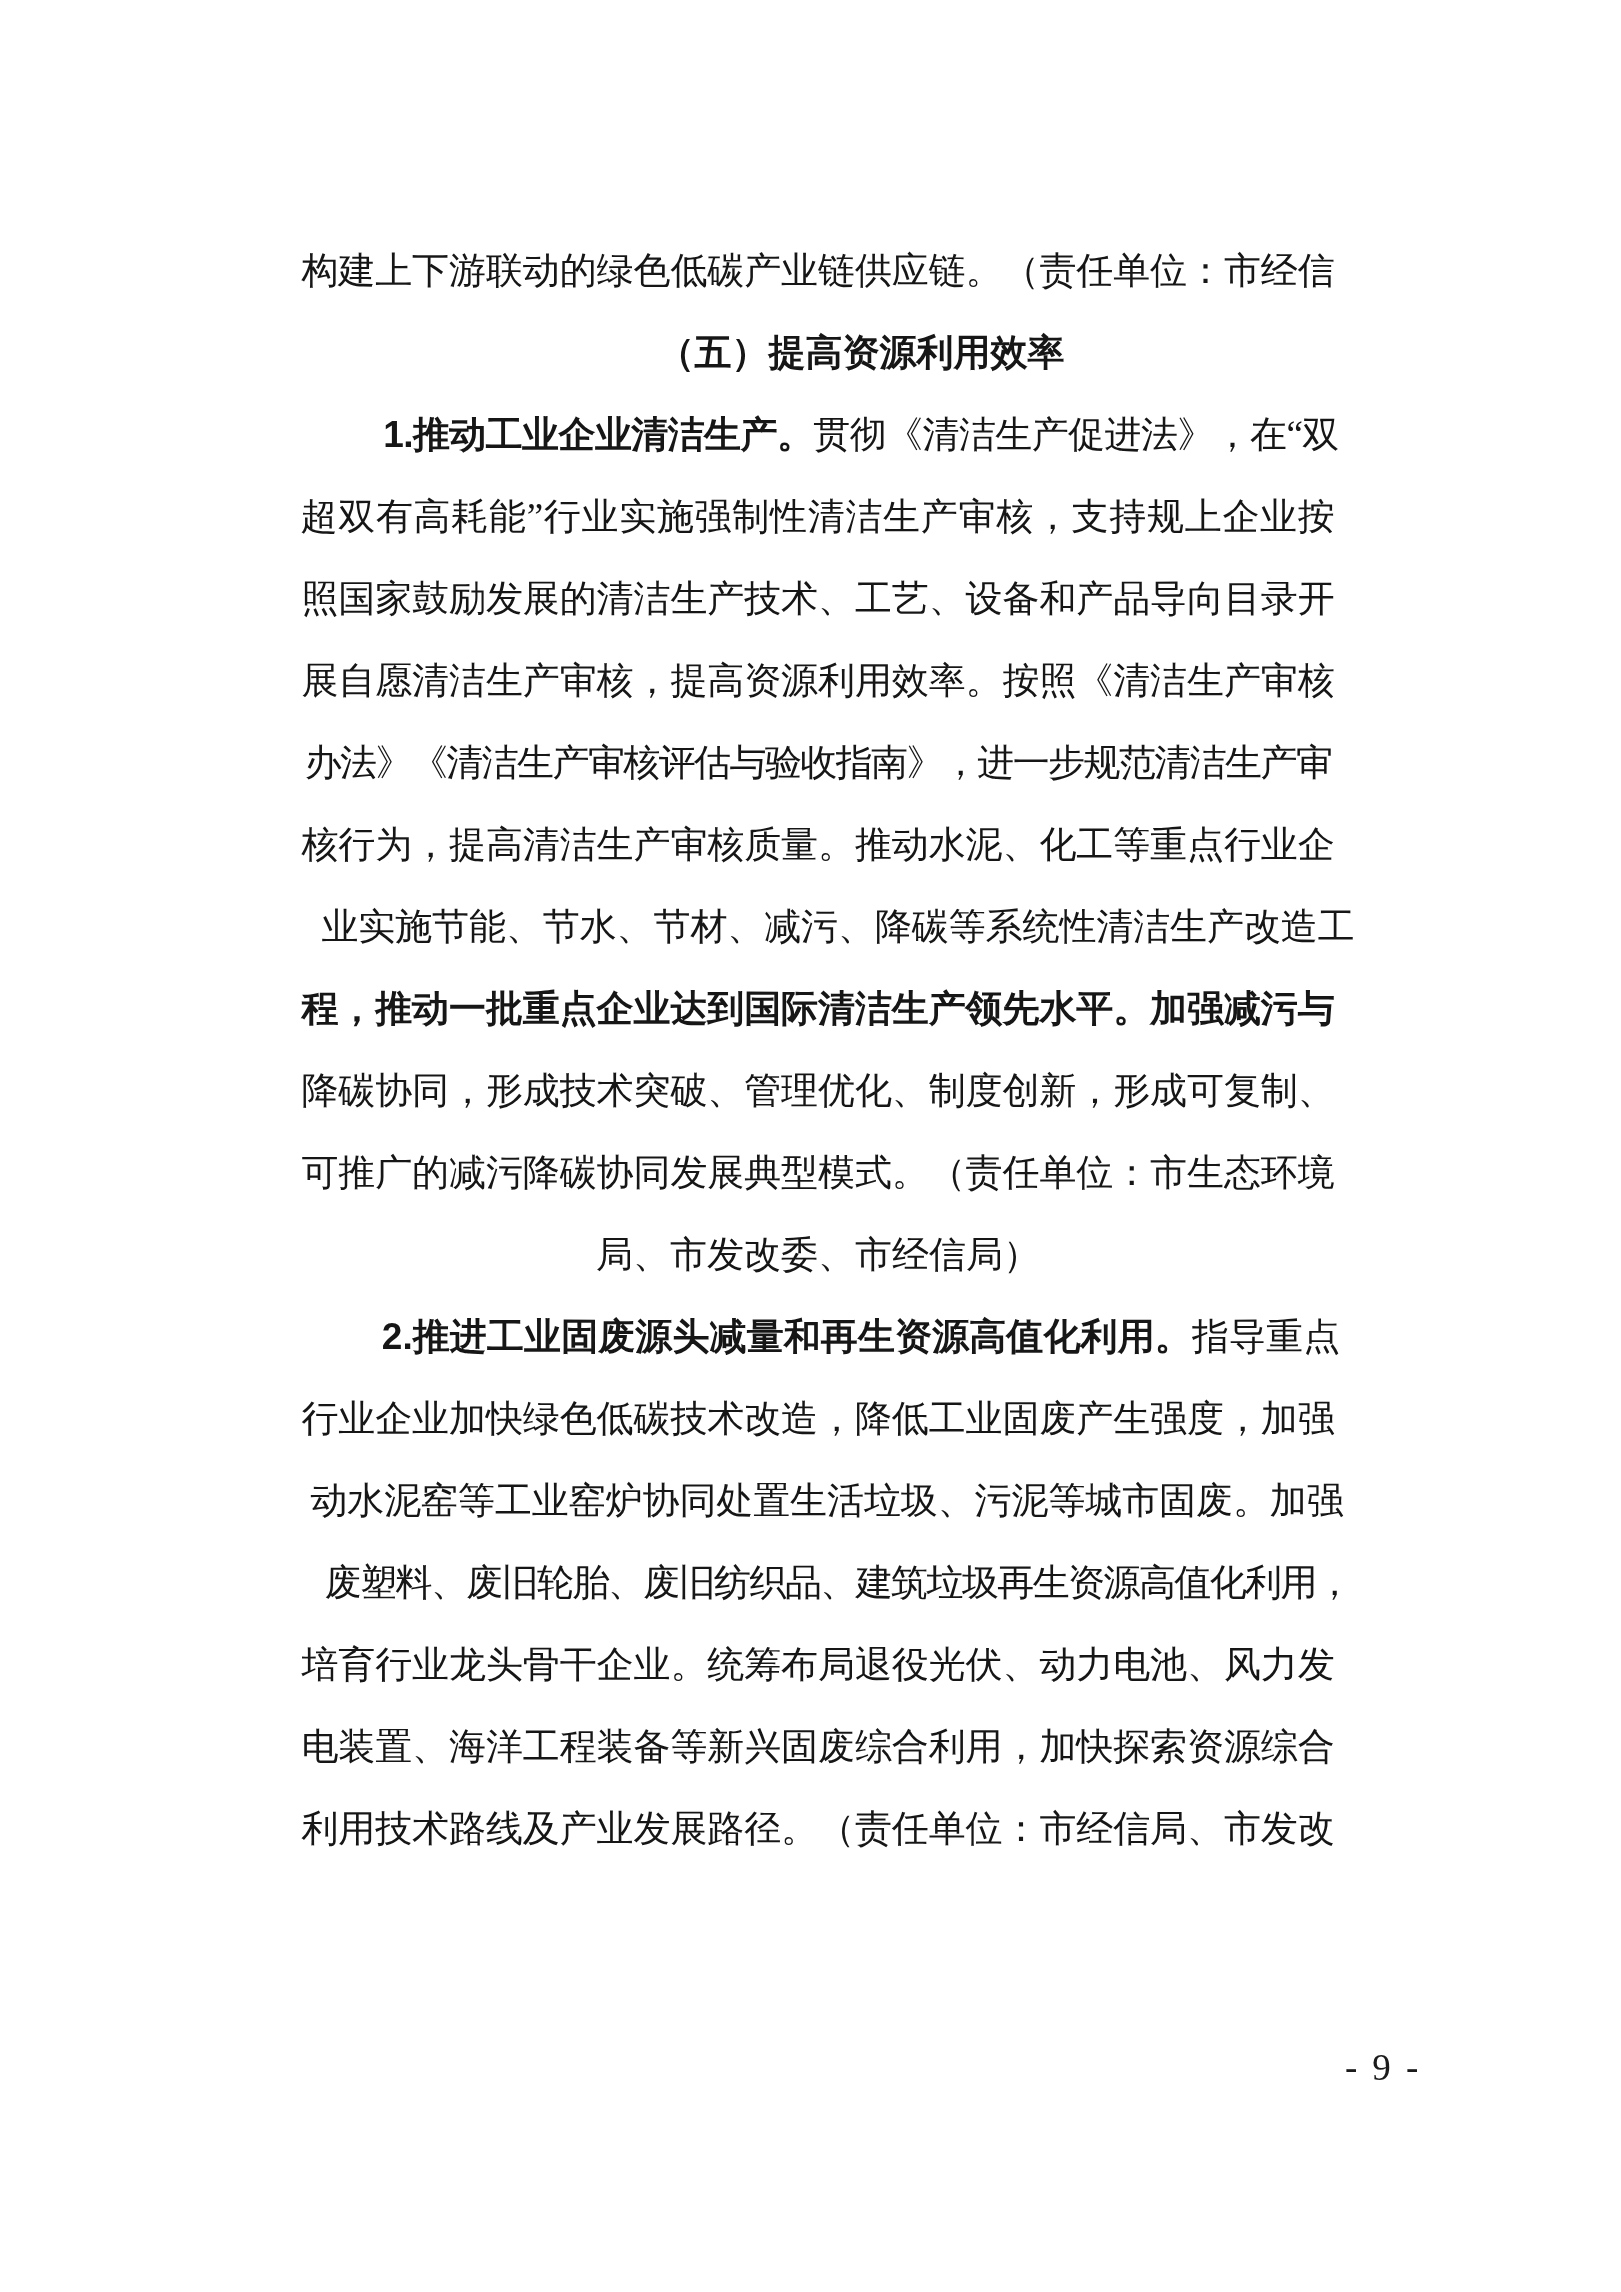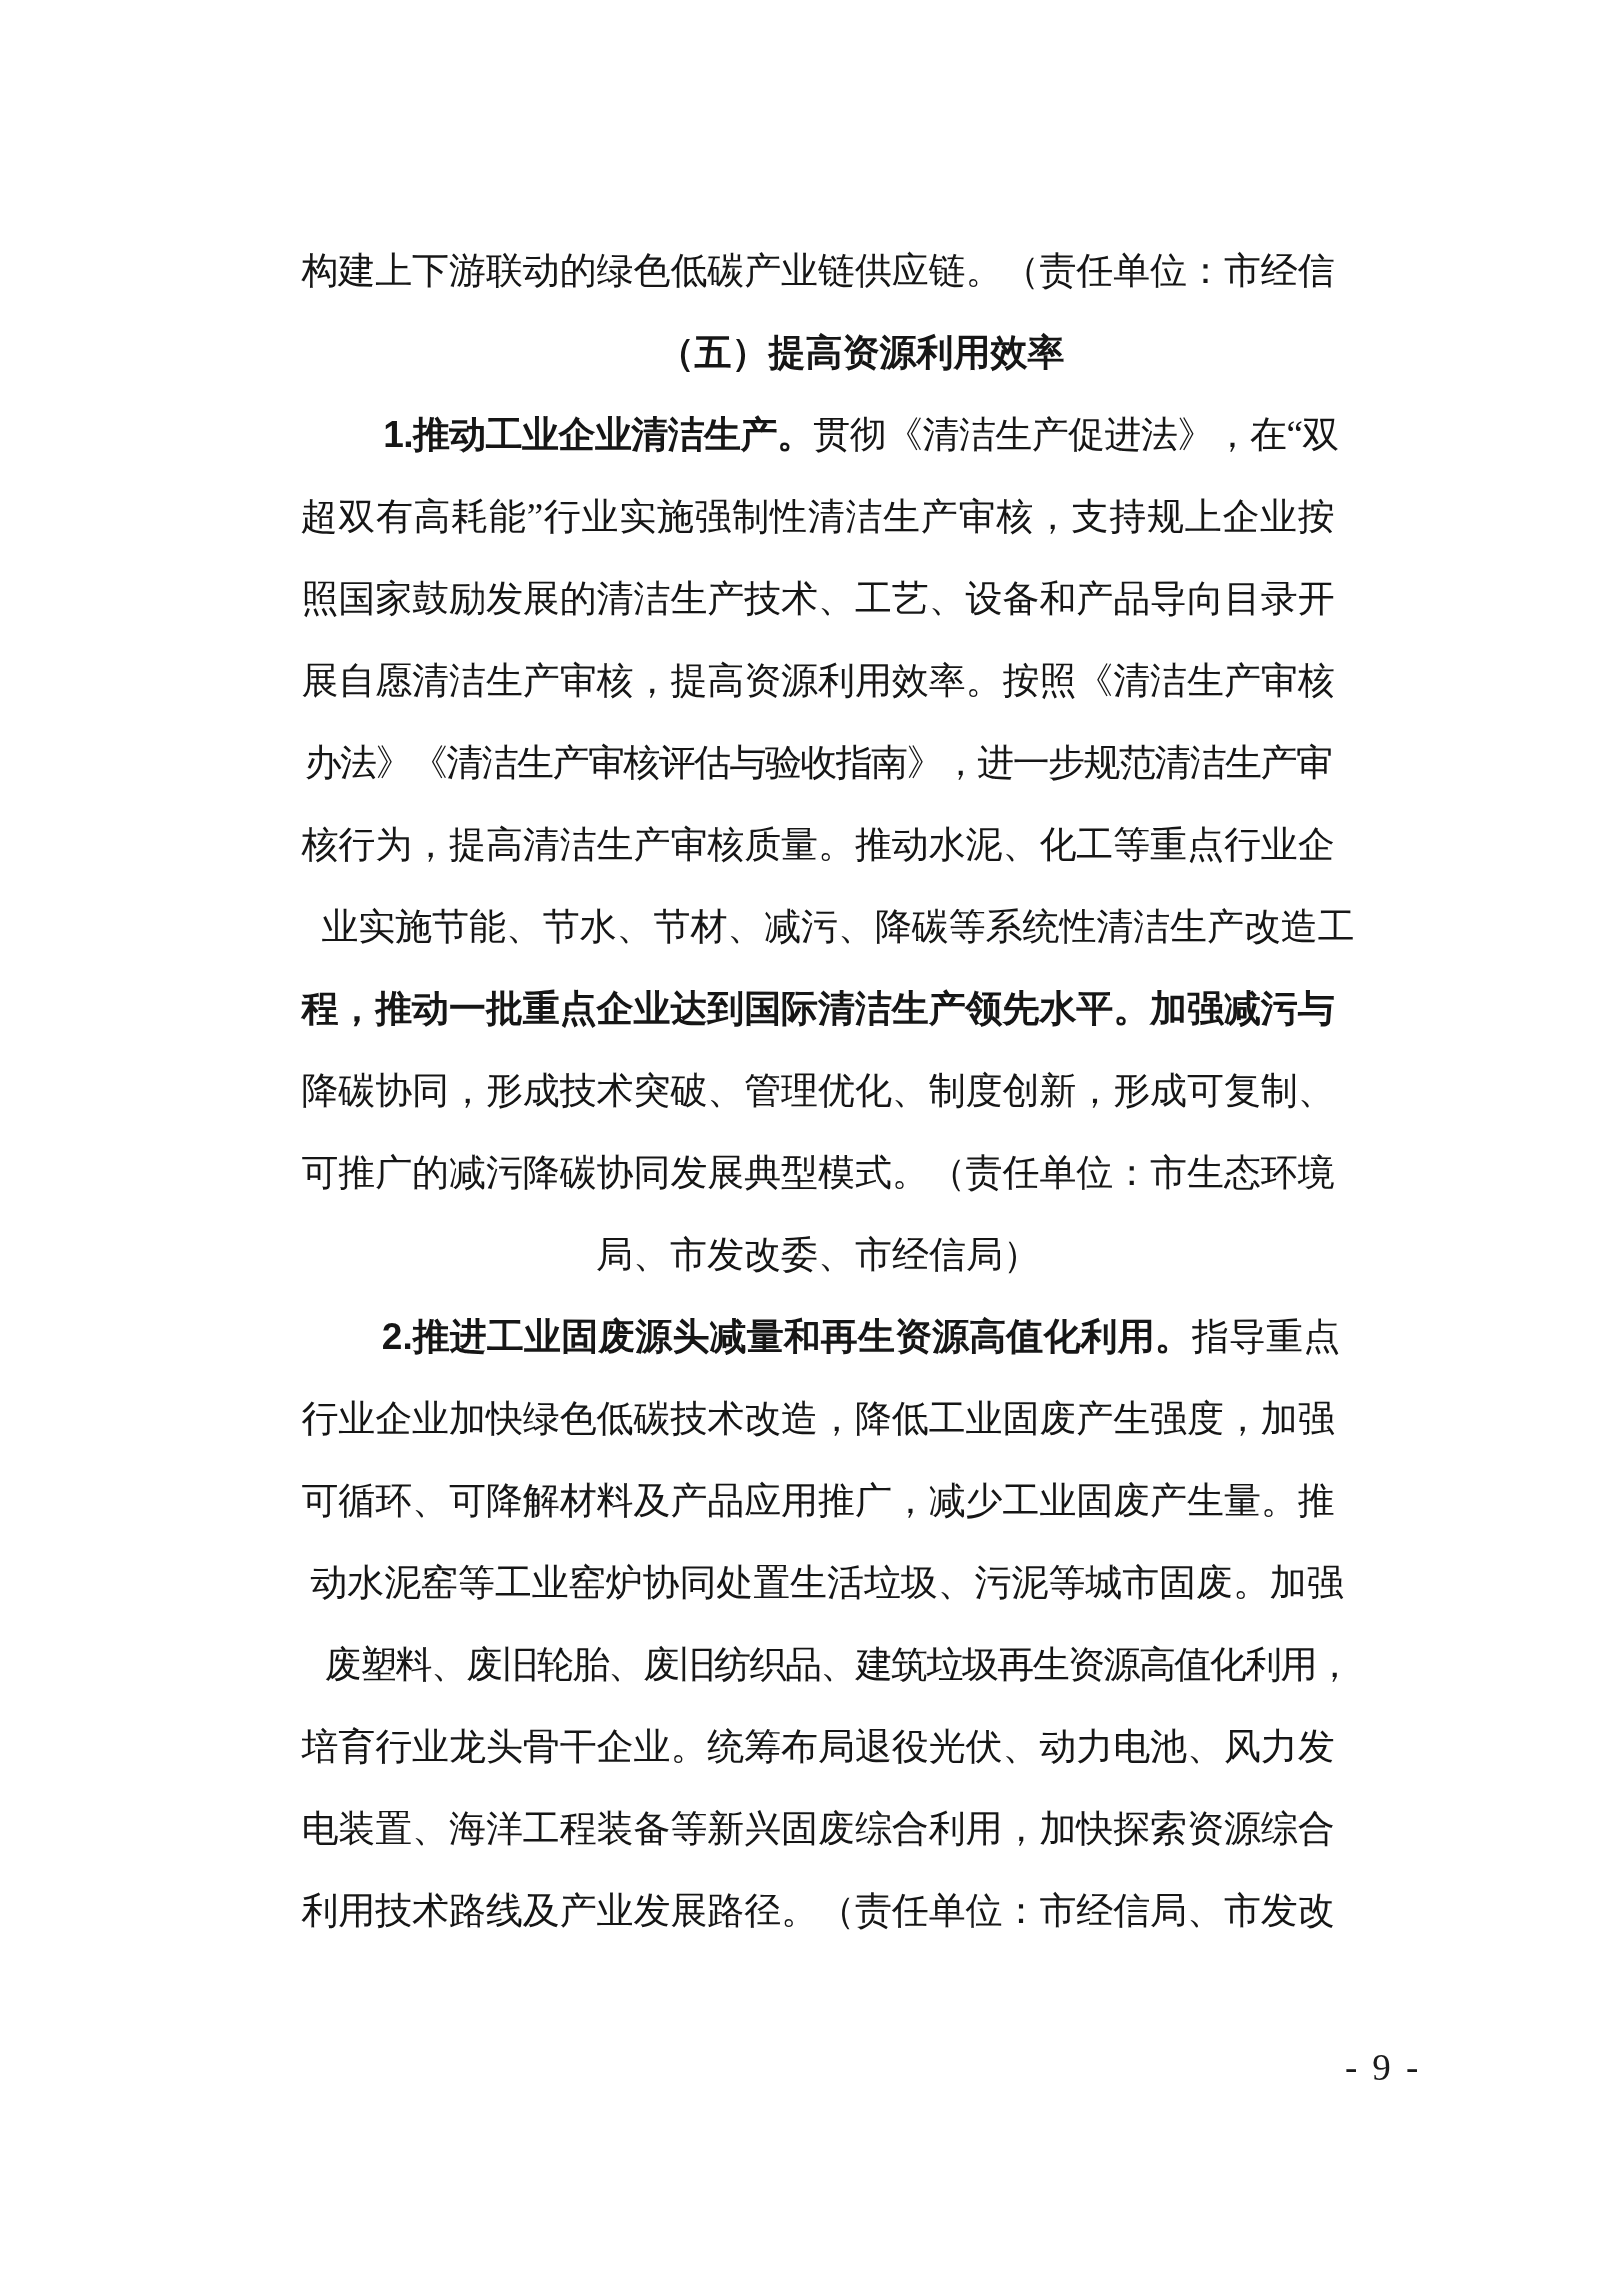--- a/index.html
+++ b/index.html
@@ -101,23 +101,20 @@
     <div class="line">
       <span class="inner"><span class="seg">局、市发改委、市经信局）</span></span>
     </div>
     <div class="line">
       <span class="inner" style="letter-spacing: 0.1px;"><span class="indent"></span><span class="bold-seg">2.推进工业固废源头减量和再生资源高值化利用。</span><span class="seg">指导重点</span></span>
     </div>
     <div class="line">
       <span class="inner" style="letter-spacing: -0.1px;"><span class="seg">行业企业加快绿色低碳技术改造，降低工业固废产生强度，加强</span></span>
     </div>
     <div class="line">
-      <span class="inner" style="letter-spacing: -0.1px;"><span class="seg">可循环、可降解材料及产品应用推广，减少工业固废产生量。推</span></span>
-    </div>
-    <div class="line">
       <span class="inner" style="letter-spacing: -0.1px; margin-left: 18px;"><span class="seg">动水泥窑等工业窑炉协同处置生活垃圾、污泥等城市固废。加强</span></span>
     </div>
     <div class="line">
       <span class="inner" style="letter-spacing: -1.6px; margin-left: 40px;"><span class="seg">废塑料、废旧轮胎、废旧纺织品、建筑垃圾再生资源高值化利用，</span></span>
     </div>
     <div class="line">
       <span class="inner" style="letter-spacing: -0.1px;"><span class="seg">培育行业龙头骨干企业。统筹布局退役光伏、动力电池、风力发</span></span>
     </div>
     <div class="line">
       <span class="inner" style="letter-spacing: -0.1px;"><span class="seg">电装置、海洋工程装备等新兴固废综合利用，加快探索资源综合</span></span>

